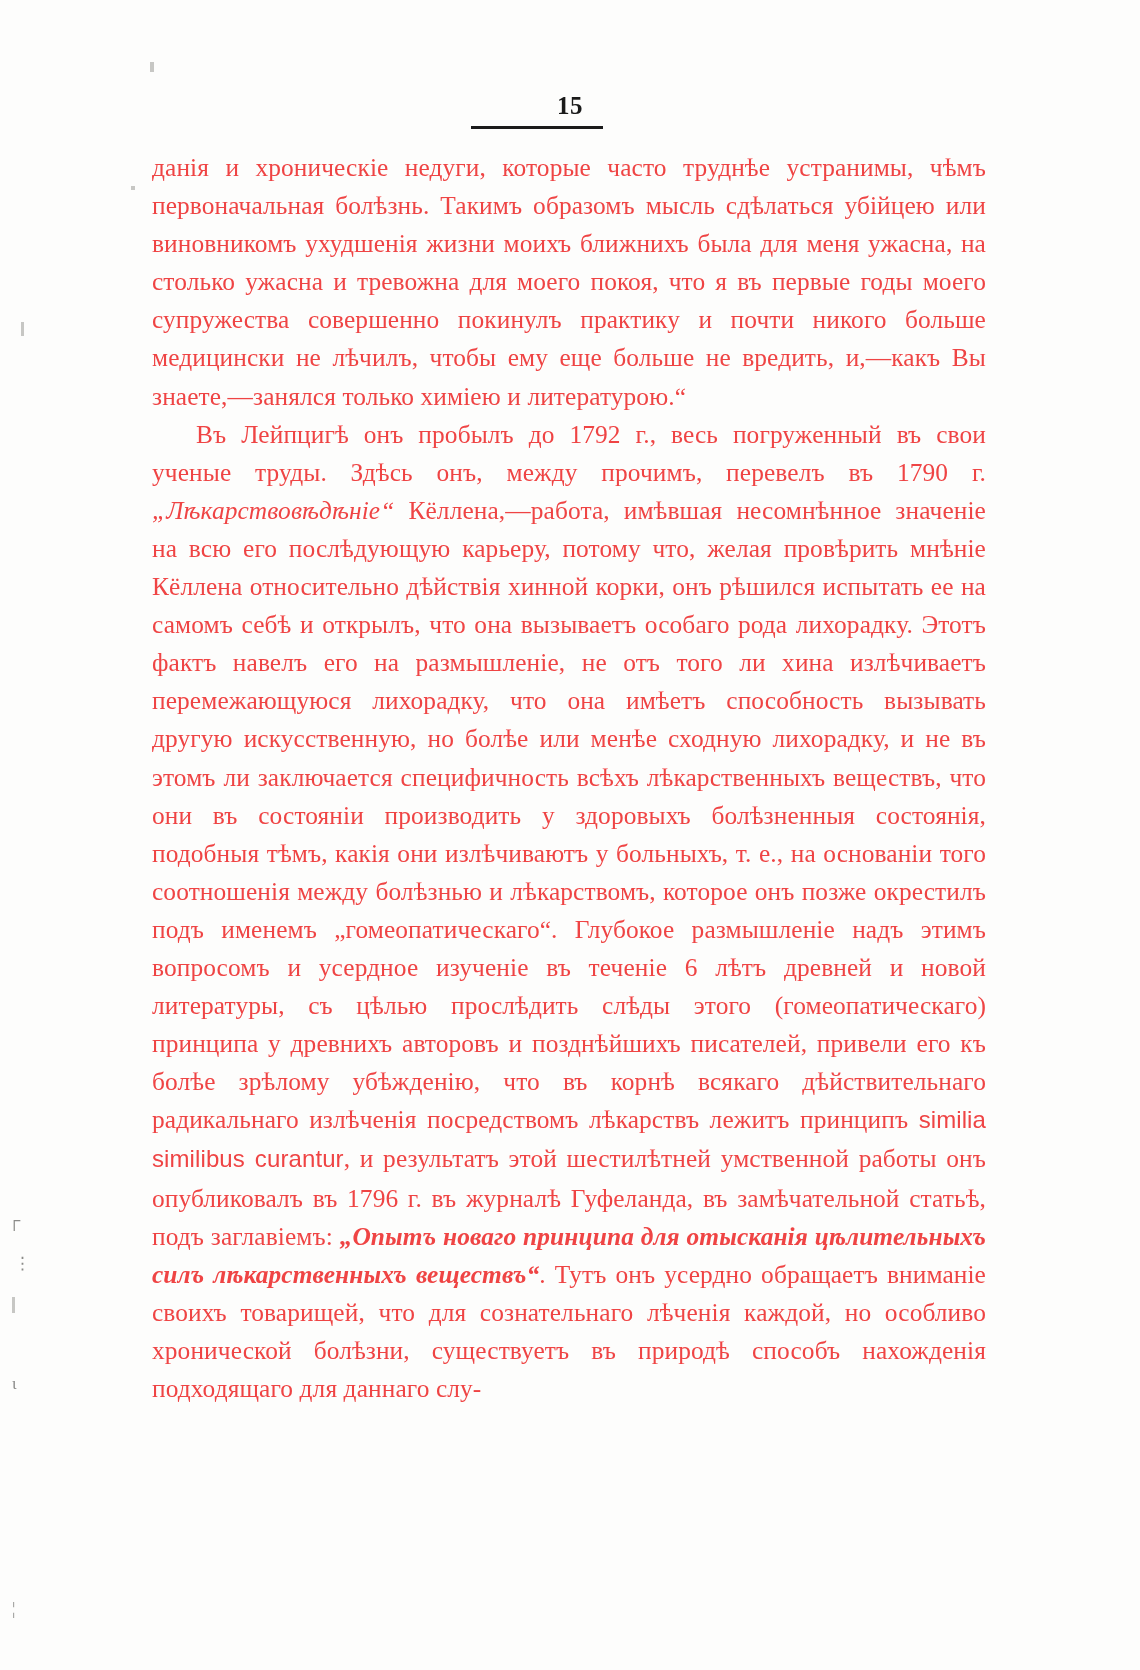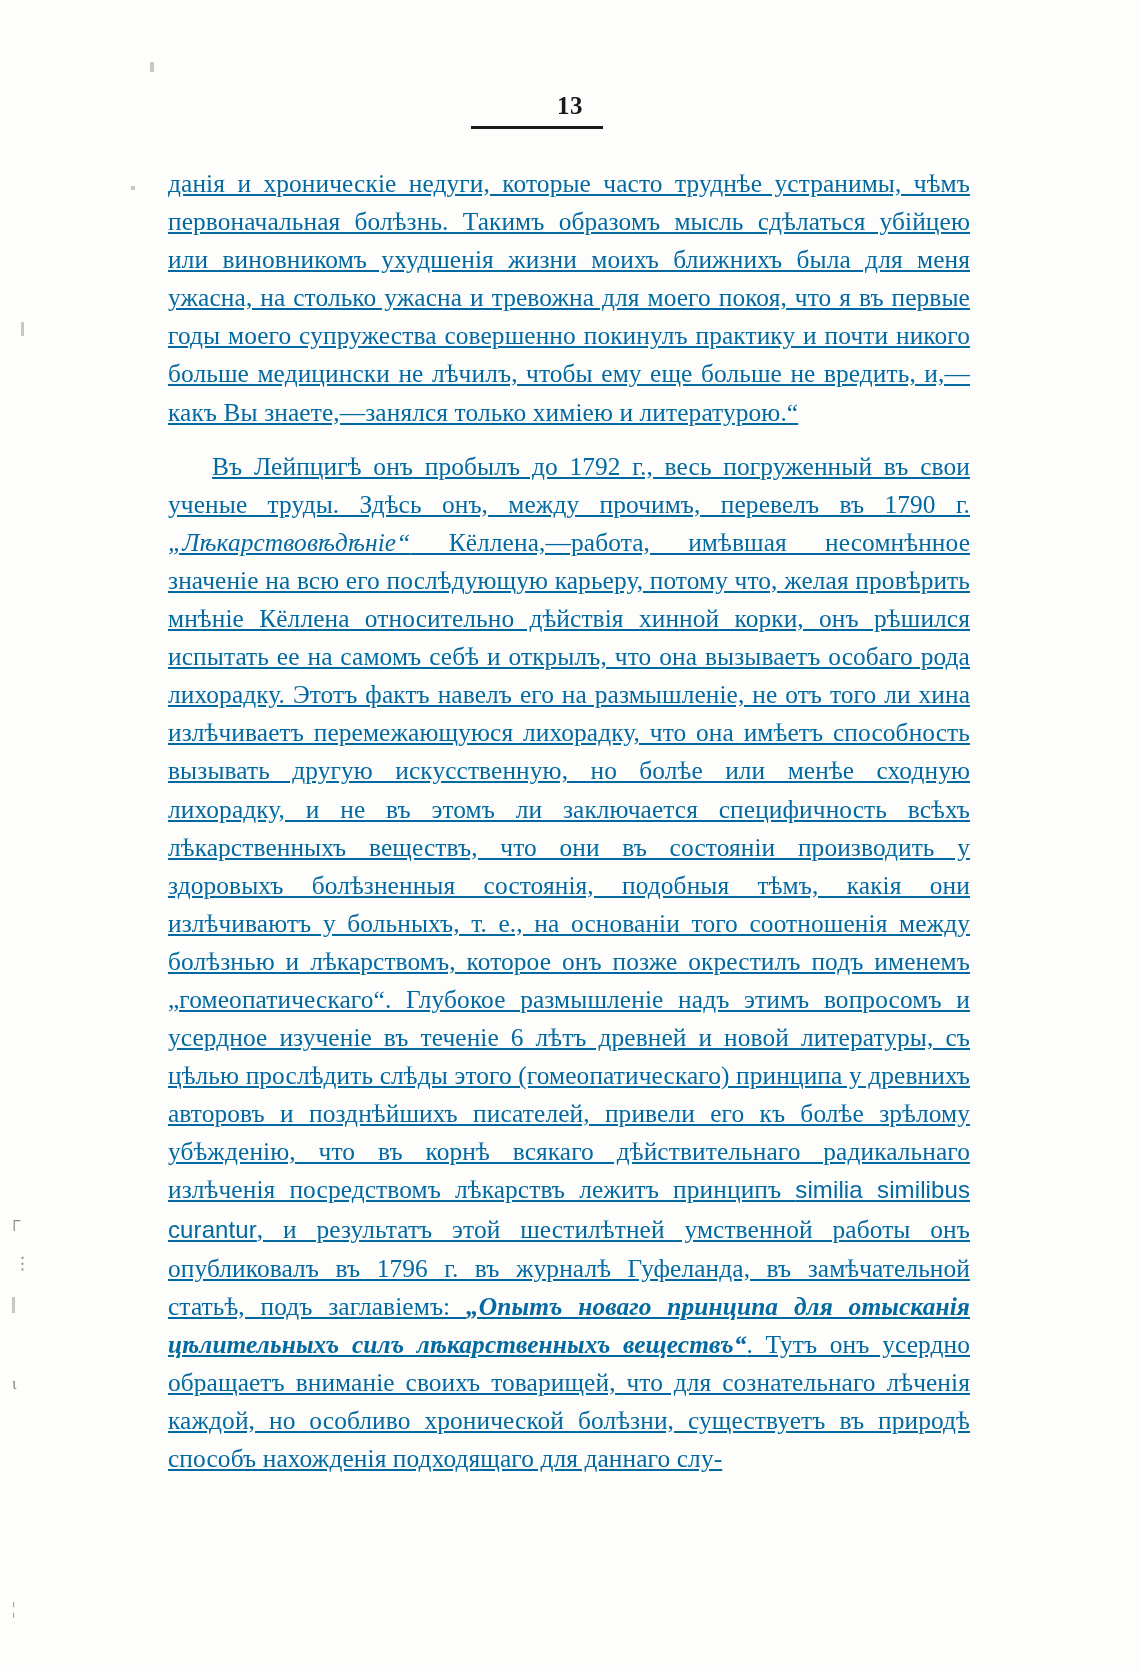--- a/index.html
+++ b/index.html
@@ -53,28 +53,27 @@
     height: 3px;
     background: #1b1b1b;
   }
   .text-block {
     position: absolute;
     top: 148px;
     left: 152px;
     width: 834px;
   }
   .para {
-    margin: 16px;
-    color: #0369a1;
+    margin: 0;
+    color: #ef4444;
     font-size: 25.4px;
     line-height: 38.1px;
     text-align: justify;
     text-justify: inter-word;
     letter-spacing: .1px;
-    text-decoration: underline;
   }
   .para.indent {
     text-indent: 44px;
   }
   .para .ital {
     font-style: italic;
   }
   .para .bolditalic {
     font-style: italic;
     font-weight: bold;
@@ -96,21 +95,21 @@
   <div class="speck" style="left:150px; top:62px; width:4px; height:10px;"></div>
   <div class="speck" style="left:131px; top:186px; width:4px; height:4px;"></div>
   <div class="speck" style="left:21px; top:322px; width:3px; height:14px;"></div>
   <div class="speck" style="left:12px; top:1297px; width:3px; height:16px;"></div>
   <div class="edge-mark" style="left:8px; top:1212px;">┌</div>
   <div class="edge-mark" style="left:14px; top:1255px;">⋮</div>
   <div class="edge-mark" style="left:12px; top:1375px;">ι</div>
   <div class="edge-mark" style="left:12px; top:1600px;">¦</div>
 
   <div class="page-number-wrap">
-    <span class="page-number">13</span>
+    <span class="page-number">15</span>
   </div>
   <div class="page-rule"></div>
 
   <div class="text-block body-font">
     <p class="para" id="p0"><span>данія и хроническіе недуги, которые часто труднѣе устранимы, чѣмъ первоначальная болѣзнь. Такимъ образомъ мысль сдѣлаться убійцею или виновникомъ ухудшенія жизни моихъ ближнихъ была для меня ужасна, на столько ужасна и тревожна для моего покоя, что я въ первые годы моего супружества совершенно покинулъ практику и почти никого больше медицински не лѣчилъ, чтобы ему еще больше не вредить, и,—какъ Вы знаете,—занялся только химіею и литературою.“</span></p>
     <p class="para indent" id="p1"><span>Въ Лейпцигѣ онъ пробылъ до 1792 г., весь погруженный въ свои ученые труды. Здѣсь онъ, между прочимъ, перевелъ въ 1790 г. </span><span class="ital">„Лѣкарствовѣдѣніе“</span><span> Кёллена,—работа, имѣвшая несомнѣнное значеніе на всю его послѣдующую карьеру, потому что, желая провѣрить мнѣніе Кёллена относительно дѣйствія хинной корки, онъ рѣшился испытать ее на самомъ себѣ и открылъ, что она вызываетъ особаго рода лихорадку. Этотъ фактъ навелъ его на размышленіе, не отъ того ли хина излѣчиваетъ перемежающуюся лихорадку, что она имѣетъ способность вызывать другую искусственную, но болѣе или менѣе сходную лихорадку, и не въ этомъ ли заключается специфичность всѣхъ лѣкарственныхъ веществъ, что они въ состояніи производить у здоровыхъ болѣзненныя состоянія, подобныя тѣмъ, какія они излѣчиваютъ у больныхъ, т. е., на основаніи того соотношенія между болѣзнью и лѣкарствомъ, которое онъ позже окрестилъ подъ именемъ „гомеопатическаго“. Глубокое размышленіе надъ этимъ вопросомъ и усердное изученіе въ теченіе 6 лѣтъ древней и новой литературы, съ цѣлью прослѣдить слѣды этого (гомеопатическаго) принципа у древнихъ авторовъ и позднѣйшихъ писателей, привели его къ болѣе зрѣлому убѣжденію, что въ корнѣ всякаго дѣйствительнаго радикальнаго излѣченія посредствомъ лѣкарствъ лежитъ принципъ </span><span class="lat">similia similibus curantur</span><span>, и результатъ этой шестилѣтней умственной работы онъ опубликовалъ въ 1796 г. въ журналѣ Гуфеланда, въ замѣчательной статьѣ, подъ заглавіемъ: </span><span class="bolditalic">„Опытъ новаго принципа для отысканія цѣлительныхъ силъ лѣкарственныхъ веществъ“</span><span>. Тутъ онъ усердно обращаетъ вниманіе своихъ товарищей, что для сознательнаго лѣченія каждой, но особливо хронической болѣзни, существуетъ въ природѣ способъ нахожденія подходящаго для даннаго слу-</span></p>
   </div>
 
 </div>
 

